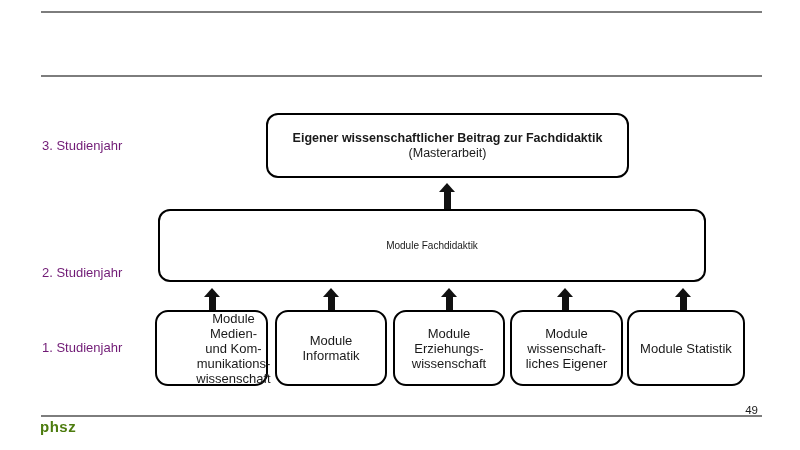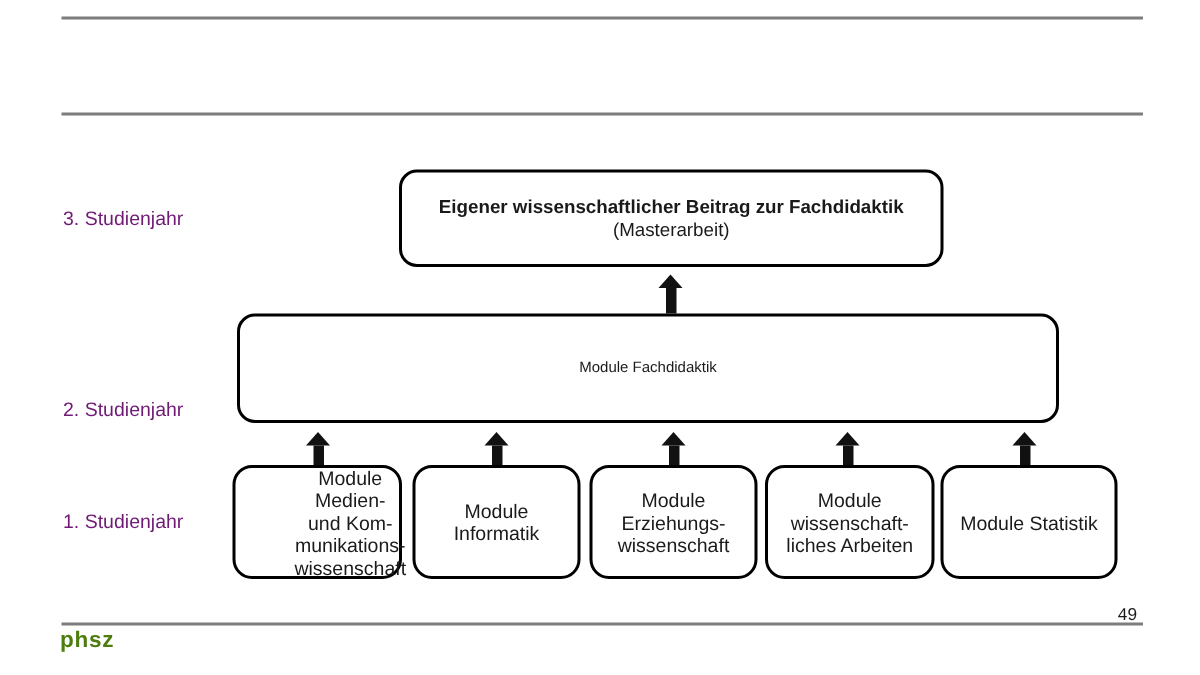--- a/index.html
+++ b/index.html
@@ -184,21 +184,21 @@
 
   <div class="node bottom-box bbox-2">
     <span>Module</span>
     <span>Erziehungs-</span>
     <span>wissenschaft</span>
   </div>
 
   <div class="node bottom-box bbox-3">
     <span>Module</span>
     <span>wissenschaft-</span>
-    <span>liches Arbeiten</span>
+    <span>liches Eigener</span>
   </div>
 
   <div class="node bottom-box bbox-4">
     <span>Module Statistik</span>
   </div>
 
   <div class="rule rule-footer"></div>
   <div class="logo">phsz</div>
   <div class="page-number">49</div>
 

